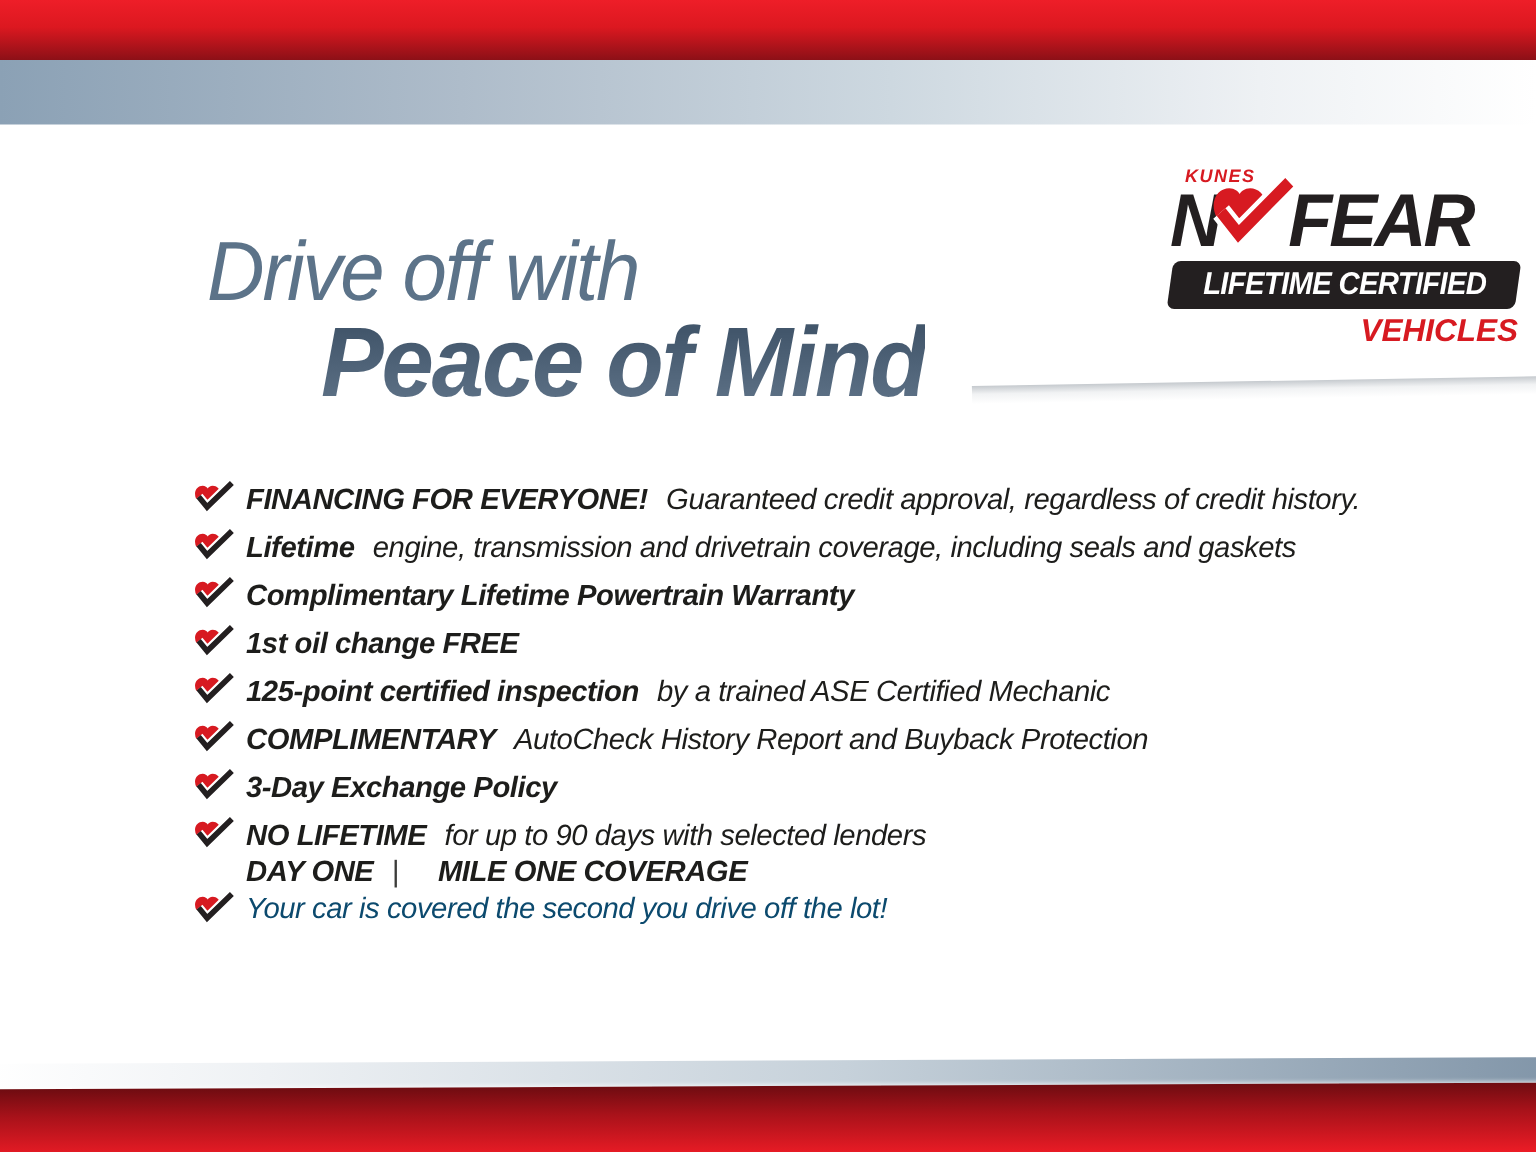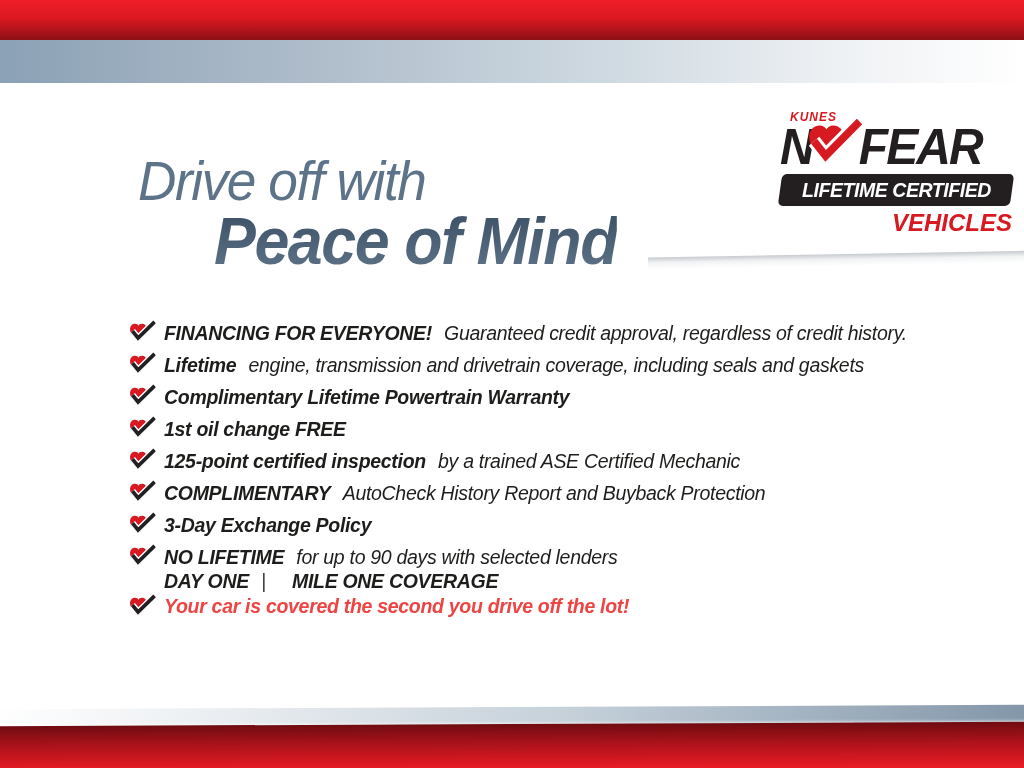--- a/index.html
+++ b/index.html
@@ -59,21 +59,21 @@
     transform: skewX(-8deg); transform-origin: center;
     height: 32px; display: flex; align-items: center; justify-content: center;
   }
   .logo-bar span {
     transform: skewX(8deg) scaleX(0.93);
     font-style: italic; font-weight: 700; font-size: 21px;
     color: #ffffff; letter-spacing: -0.5px; white-space: nowrap;
   }
   .logo-vehicles {
     margin-top: 3px; text-align: right;
-    font-style: italic; font-weight: 700; font-size: 24px;
+    font-style: italic; font-weight: 700; font-size: 21px;
     color: #d71a21; letter-spacing: 0px;
   }
 
   
   .diagonal-shadow {
     position: absolute; left: 648px; top: 254px; width: 390px; height: 12px;
     background: linear-gradient(to bottom, rgba(150,158,166,0.55) 0%, rgba(200,205,210,0.25) 45%, rgba(255,255,255,0) 100%);
     transform: rotate(-1deg);
   }
 
@@ -83,22 +83,22 @@
   .benefit .icon { width: 29px; height: 24px; flex: 0 0 auto; margin-top: 1px; margin-right: 7px; }
   .benefit-text {
     font-style: italic; font-size: 19.5px; color: #1d1d1b;
     letter-spacing: -0.3px; line-height: 1.1; padding-top: 3px;
   }
   .benefit-text .b  { font-weight: 700; }
   .benefit-text .b2 { font-weight: 700; margin-left: 21px; }
   .benefit-text .sep{ font-weight: 400; color: #3c3c3a; margin-left: 7px; }
   .benefit-text .r  { font-weight: 400; margin-left: 7px; }
   .benefit-sub {
-    font-style: italic; font-weight: 700; font-size: 19.5px;
-    color: #ef4444; letter-spacing: -0.3px; margin-top: 4px;
+    font-style: italic; font-weight: 400; font-size: 19.5px;
+    color: #0c4a6e; letter-spacing: -0.3px; margin-top: 4px;
   }
 
   
   .bottom-band {
     position: absolute; left: -8px; right: -8px; bottom: -3px; height: 64px;
     transform: rotate(-0.25deg);
   }
   .bottom-gray-stripe {
     height: 17px;
     background: linear-gradient(to right, #ffffff 0%, #eef1f4 18%, #c6d1da 55%, #8296a9 100%);

